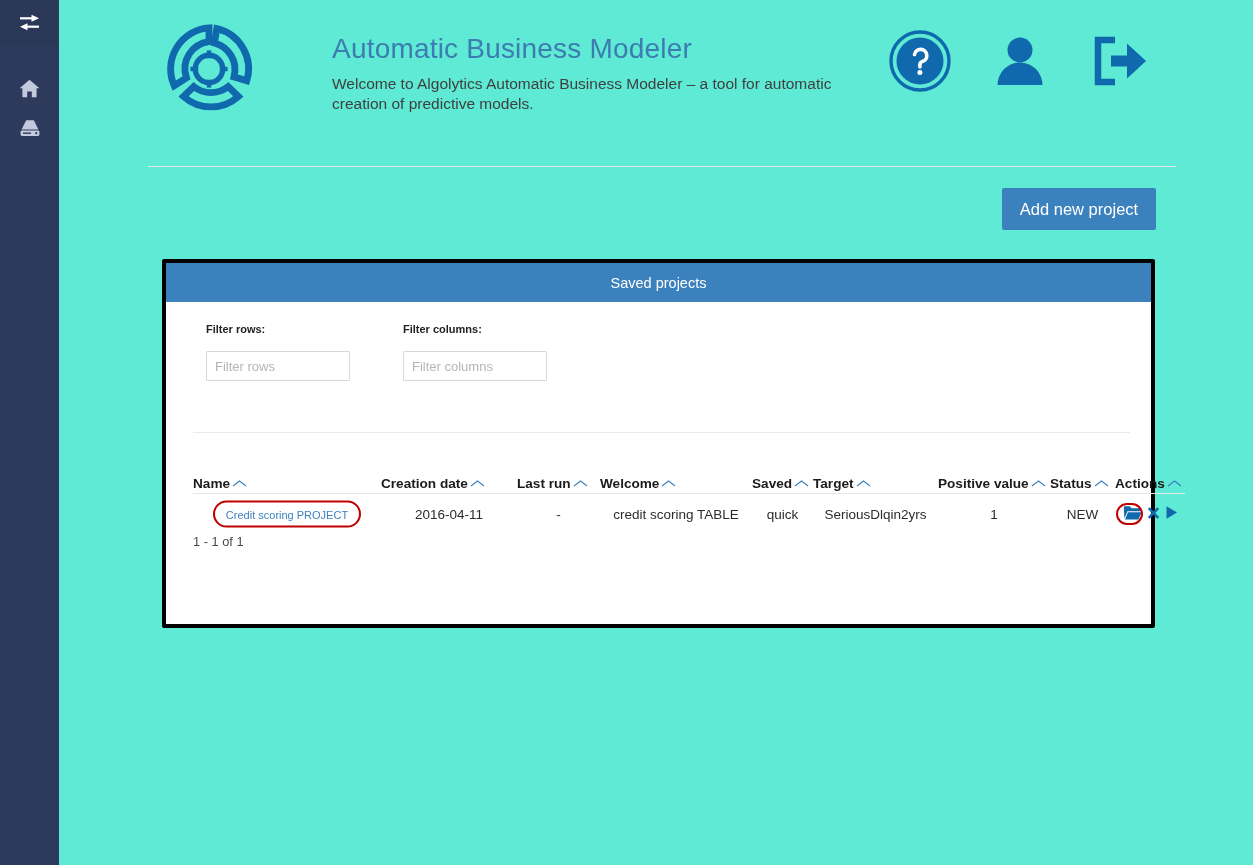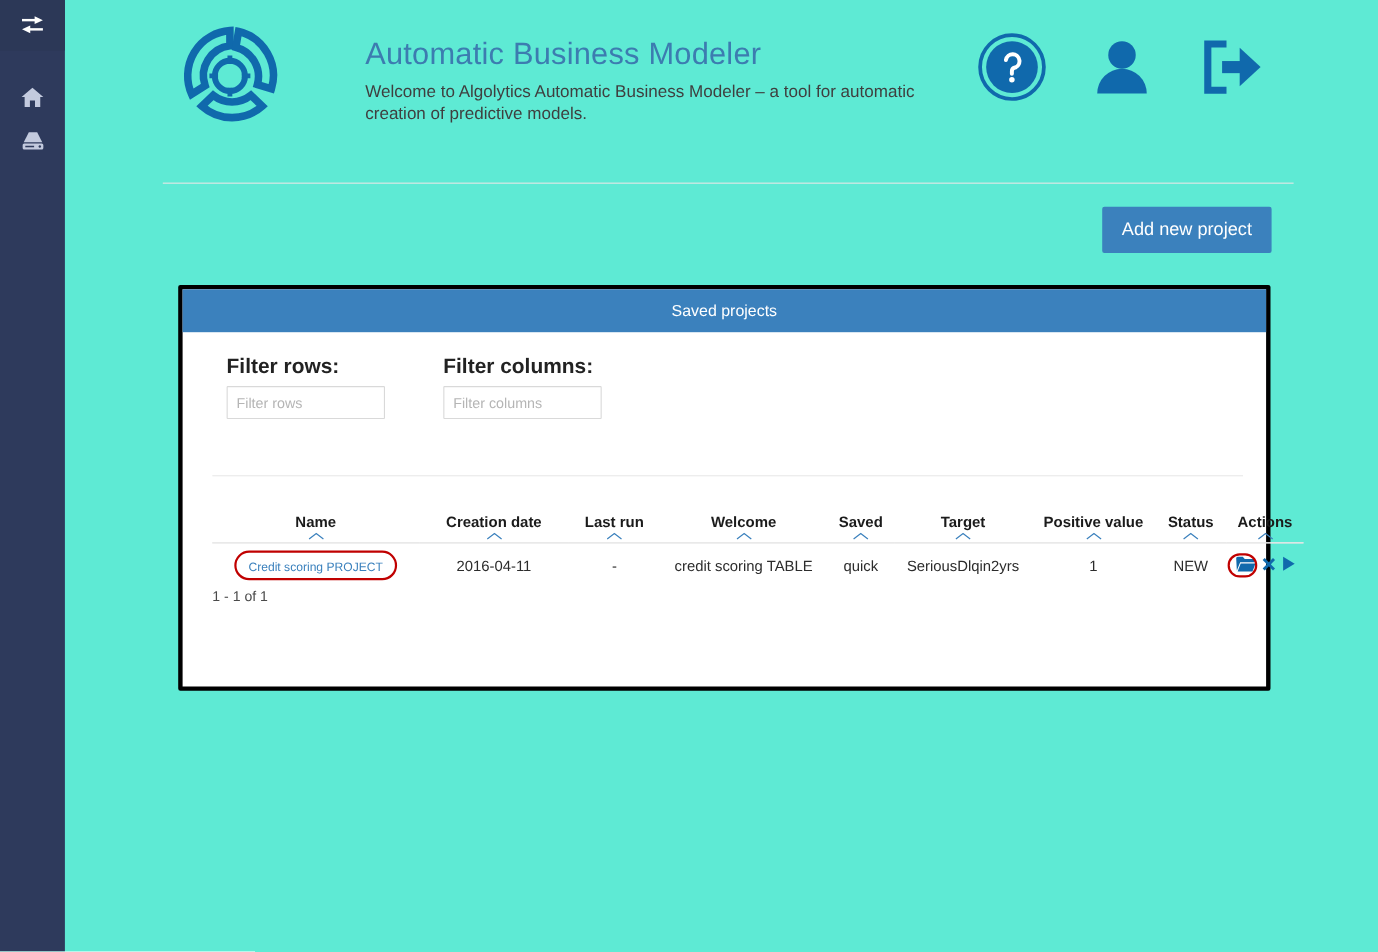--- a/index.html
+++ b/index.html
@@ -76,21 +76,21 @@
   #panelhead {
     height: 39px; background: #3b81bd; color: #fff;
     font-size: 14.5px; display: flex; align-items: center; justify-content: center;
   }
   #panelbody { position: relative; padding: 0; height: 328px; }
 
   
   #filters { position: absolute; left: 40px; top: 21px; display: flex; gap: 0; }
   .fgroup { margin-right: 53px; }
   .fgroup:last-child { margin-right: 0; }
-  .flabel { font-size: 19px; font-weight: bold; color: #222; margin-bottom: 6px; display: block; }
+  .flabel { font-size: 11px; font-weight: bold; color: #222; margin-bottom: 16px; display: block; }
   .finput {
     width: 144px; height: 30px; border: 1px solid #d9d9d9; background: #fff;
     font-size: 13px; padding: 0 8px; color: #555;
     font-family: "Liberation Sans", sans-serif; border-radius: 1px;
   }
   .finput::placeholder { color: #b5b5b5; }
   .fselectwrap { position: relative; width: 130px; height: 30px; }
   .fselect {
     width: 130px; height: 30px; border: 1px solid #d9d9d9; background: #fff;
     font-size: 13px; color: #555; text-align: center; line-height: 28px;
@@ -113,21 +113,21 @@
   }
 
   
   #tablewrap { position: absolute; left: 27px; top: 145px; width: 937px; }
   table { border-collapse: collapse; width: 937px; table-layout: fixed; }
   thead th {
     font-size: 13.6px; font-weight: bold; color: #1b1b1b;
     padding: 0 0 2px 0; text-align: center; vertical-align: bottom;
     border-bottom: 1px solid #e7e7e7; height: 46px;
   }
-  .th-inner { display: flex; flex-direction: column; align-items: center; gap: 2px; }
+  .th-inner { display: flex; align-items: center; gap: 2px; }
   .sortcaret { display: block; }
   tbody td {
     font-size: 13.5px; color: #2c2c2c; text-align: center;
     height: 42px; vertical-align: middle; padding: 0;
   }
   .projlink { color: #3b81bd; cursor: pointer; font-size: 11px; }
 
   .namecell { position: relative; }
   #nameannot {
     position: absolute; left: 50%; top: 50%;

